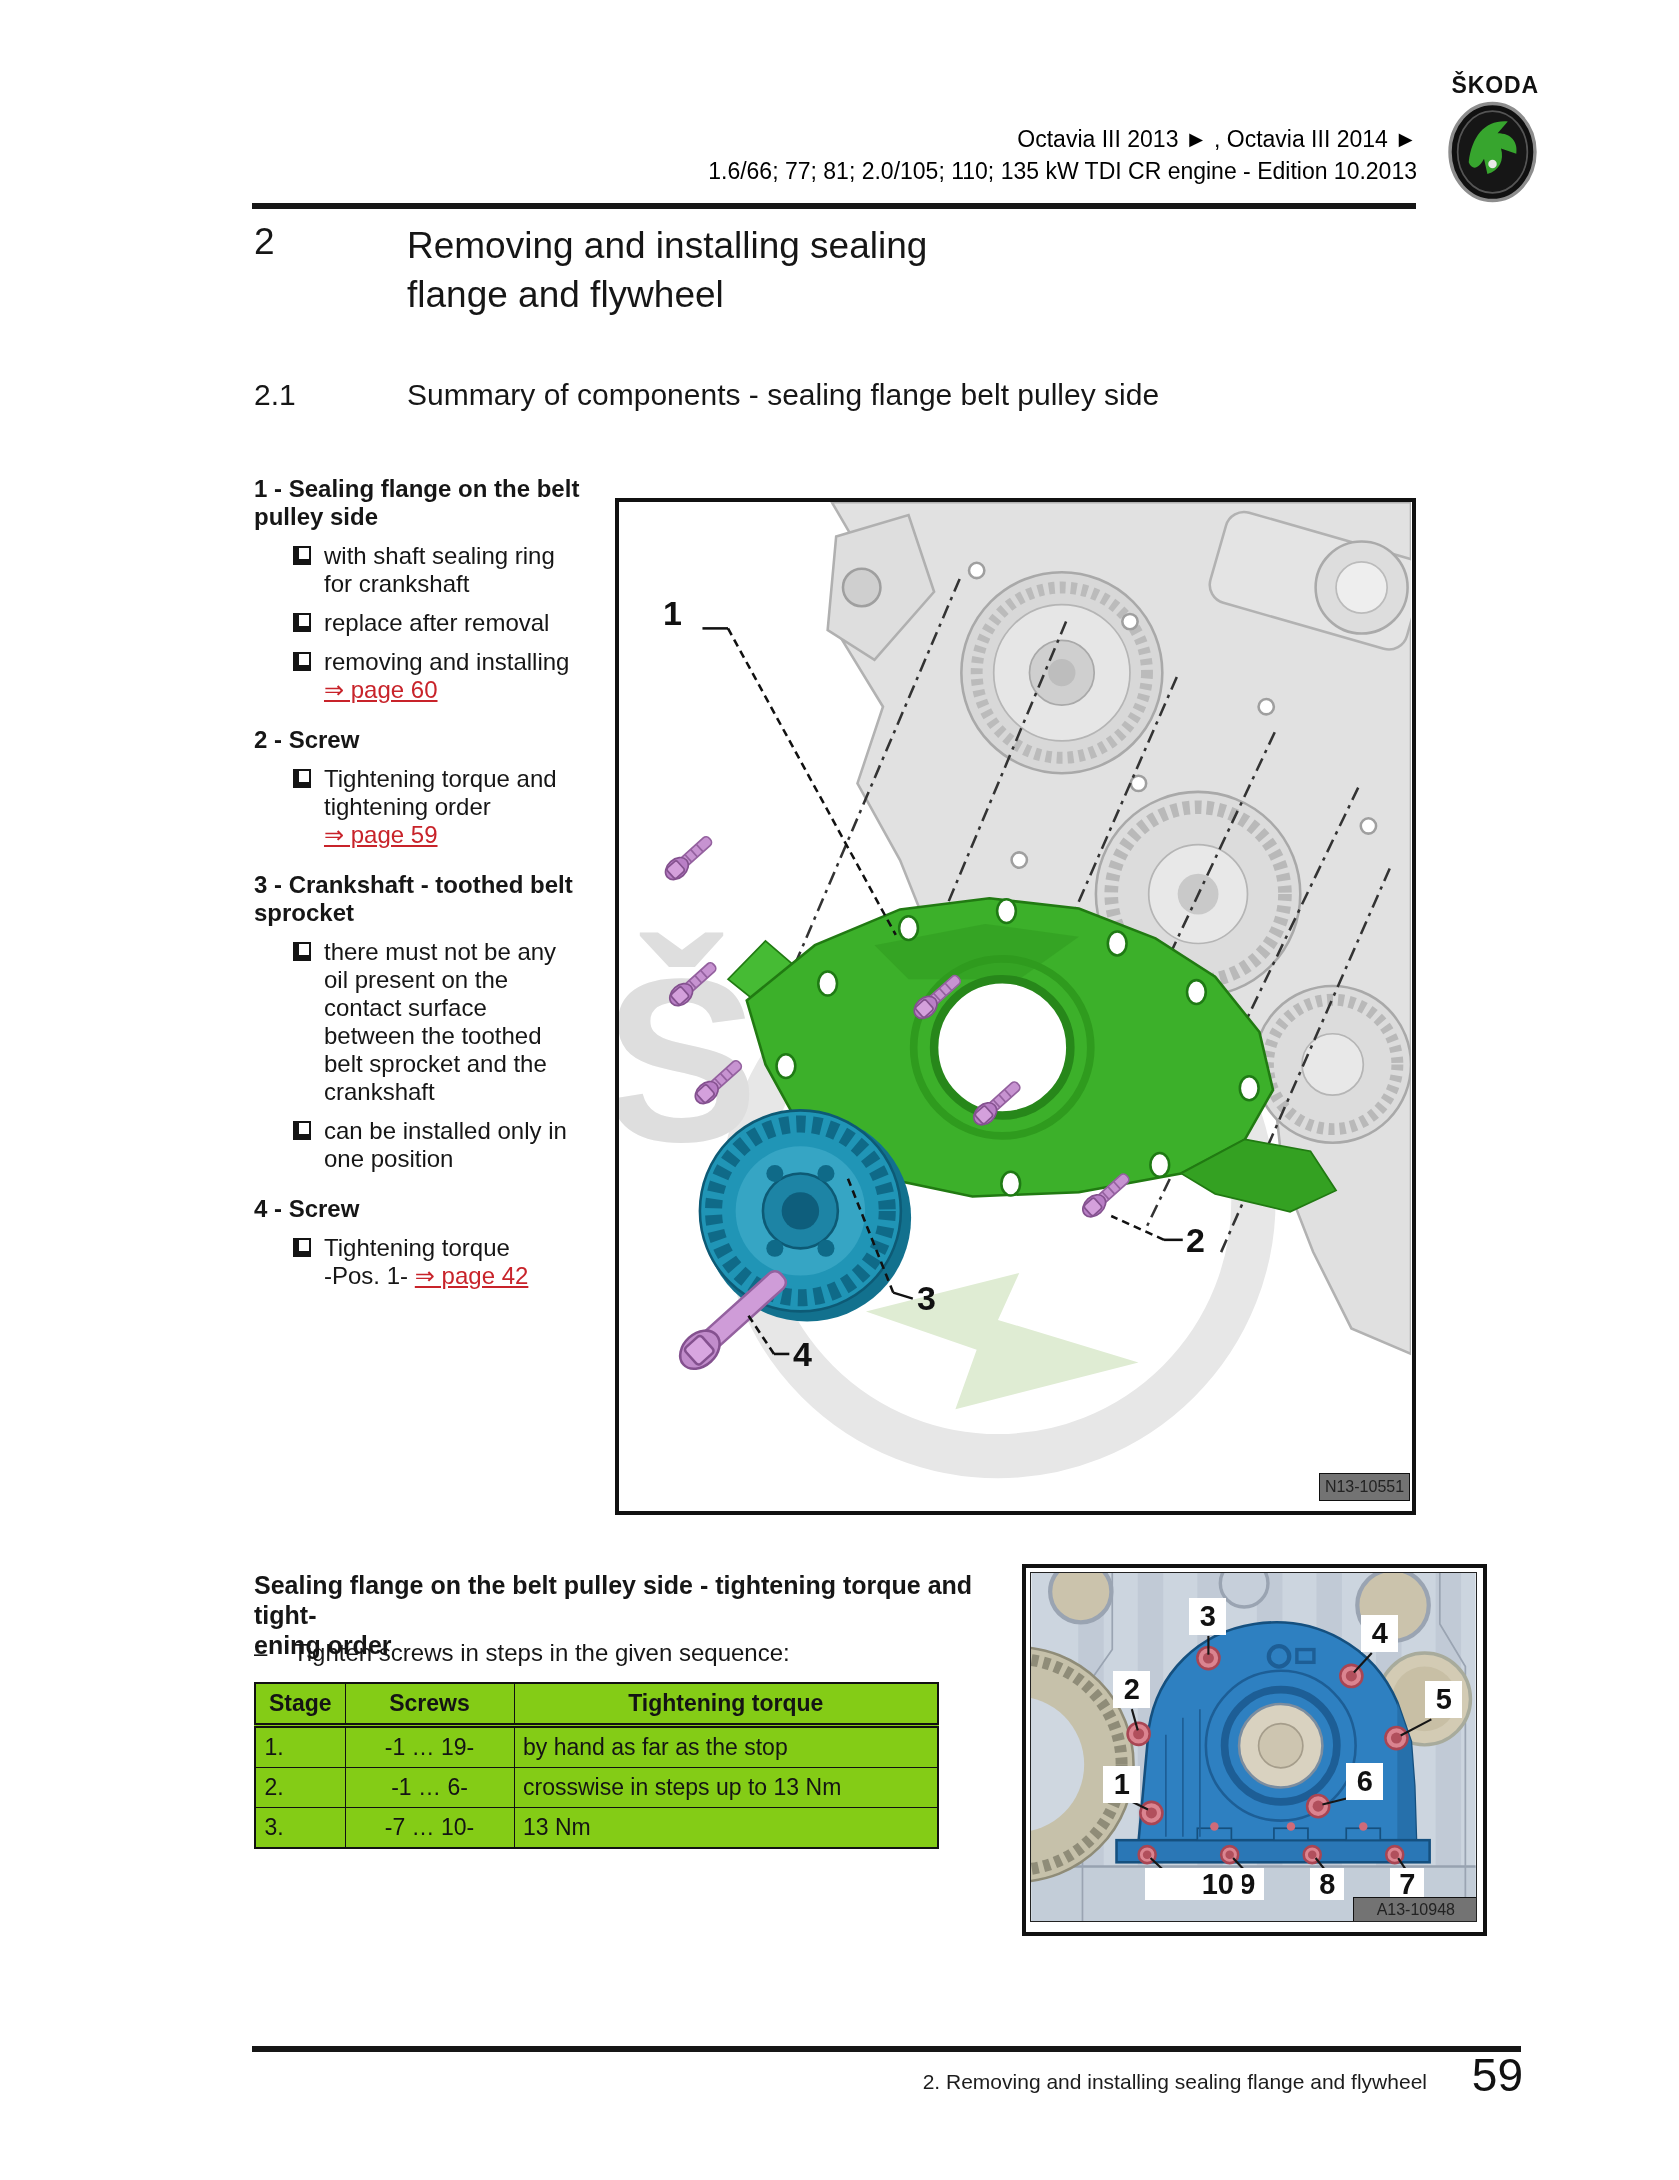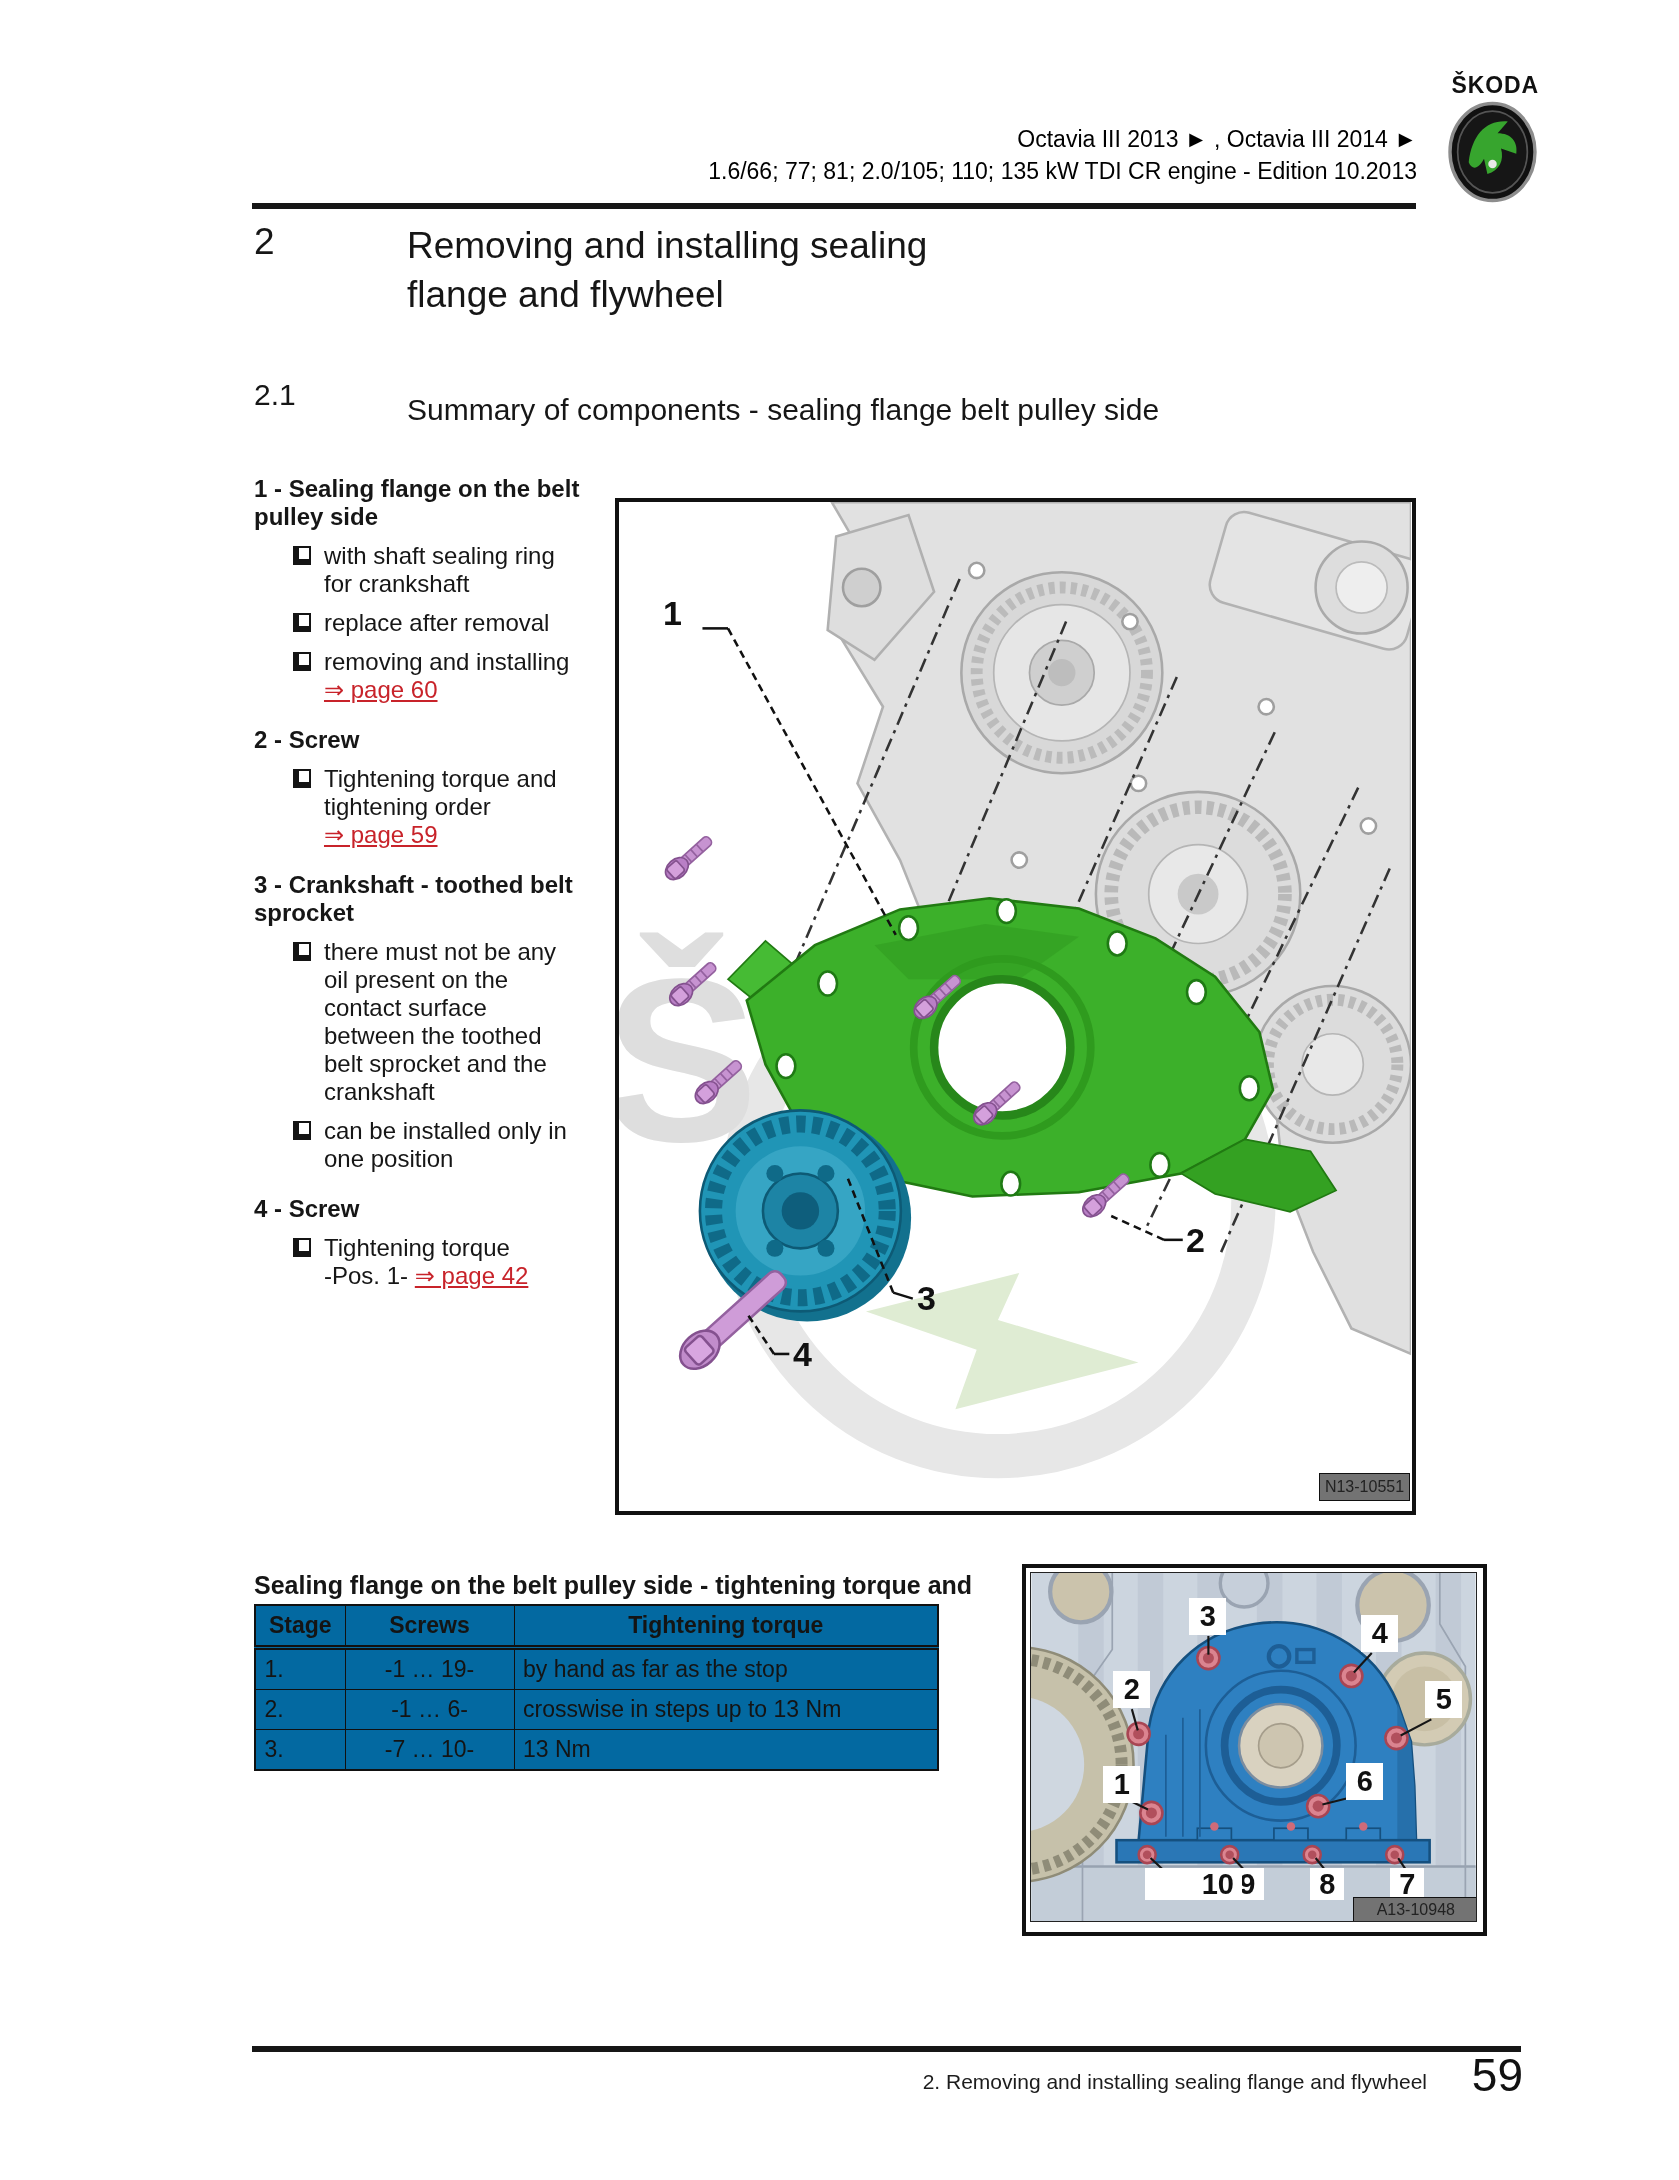--- a/index.html
+++ b/index.html
@@ -13,21 +13,21 @@
   
   .brand-word{right:141px;top:72px;font-size:23px;font-weight:bold;letter-spacing:0.9px;color:#111;}
   .brand-logo{left:1448px;top:101px;width:89px;height:102px;}
   .hdr-lines{right:263px;top:124px;text-align:right;font-size:23px;line-height:31.5px;color:#000000;}
   .rule-top{left:252px;top:203px;width:1164px;height:6px;background:#161616;}
 
   
   .h2-num{left:254px;top:221px;font-size:37px;}
   .h2-title{left:407px;top:221px;font-size:37px;line-height:49px;}
   .h21-num{left:254px;top:378px;font-size:30px;}
-  .h21-title{left:407px;top:378px;font-size:30px;margin-top:15px;}
+  .h21-title{left:407px;top:378px;font-size:30px;}
 
   
   .legend{left:254px;top:453px;width:342px;}
   .li-label{font-weight:bold;font-size:24px;line-height:28px;margin-top:22px;}
   .bullet{display:flex;margin-top:11px;}
   .cbx{flex:0 0 auto;width:10.2px;height:11px;border:solid #141414;border-width:2.6px 2.6px 6px 6px;margin:4.3px 12.8px 0 39px;}
   .btext{font-size:24px;line-height:28px;width:257px;}
   .linkline{margin-top:0px;}
   .pos-prefix{margin-right:6.8px;}
   a.plink{color:#c8232a;text-decoration:underline;cursor:pointer;}
@@ -35,21 +35,21 @@
   
   .fig1{left:615px;top:498px;width:801px;height:1017px;border:4.3px solid #111;box-sizing:border-box;background:#fff;}
   .f1callout{position:absolute;font-size:34px;font-weight:bold;color:#111;}
   .refbox{position:absolute;background:#737373;border:1.7px solid #111;display:flex;align-items:center;justify-content:center;font-size:16px;color:#222;}
   .f1ref{left:700px;top:971px;width:89px;height:25.6px;}
 
   
   .tq-head{left:254px;top:1570px;width:767px;font-size:25px;font-weight:bold;line-height:30px;}
   .tq-instr{left:254px;top:1639px;width:767px;font-size:24px;}
   .tq-dash{display:inline-block;width:39px;}
-  .tq-table{left:254px;top:1604px;border-collapse:collapse;border:2.6px solid #111;background:#0369a1;}
+  .tq-table{left:254px;top:1682px;border-collapse:collapse;border:2.6px solid #111;background:#84cc16;}
   .tq-table th,.tq-table td{border:1.7px solid #111;font-size:23px;padding:6px 8.5px;color:#141414;}
   .tq-table th{font-weight:bold;border-bottom:5.1px double #111;}
   .col-stage{width:90px;} .col-screws{width:169px;} .col-torque{width:424px;}
   .c-center{text-align:center;}
 
   
   .fig2{left:1022px;top:1564px;width:465px;height:372px;border:4.3px solid #111;box-sizing:border-box;background:#fff;}
   .fig2-inner{position:absolute;left:4.3px;top:4.3px;width:445px;height:348px;border:1.7px solid #222;overflow:hidden;}
   .f2label{position:absolute;width:37px;height:37px;background:#ffffff;display:flex;align-items:center;justify-content:center;font-size:29px;font-weight:bold;color:#111;}
   .f2ref{left:322px;top:324px;width:123px;height:23px;}

